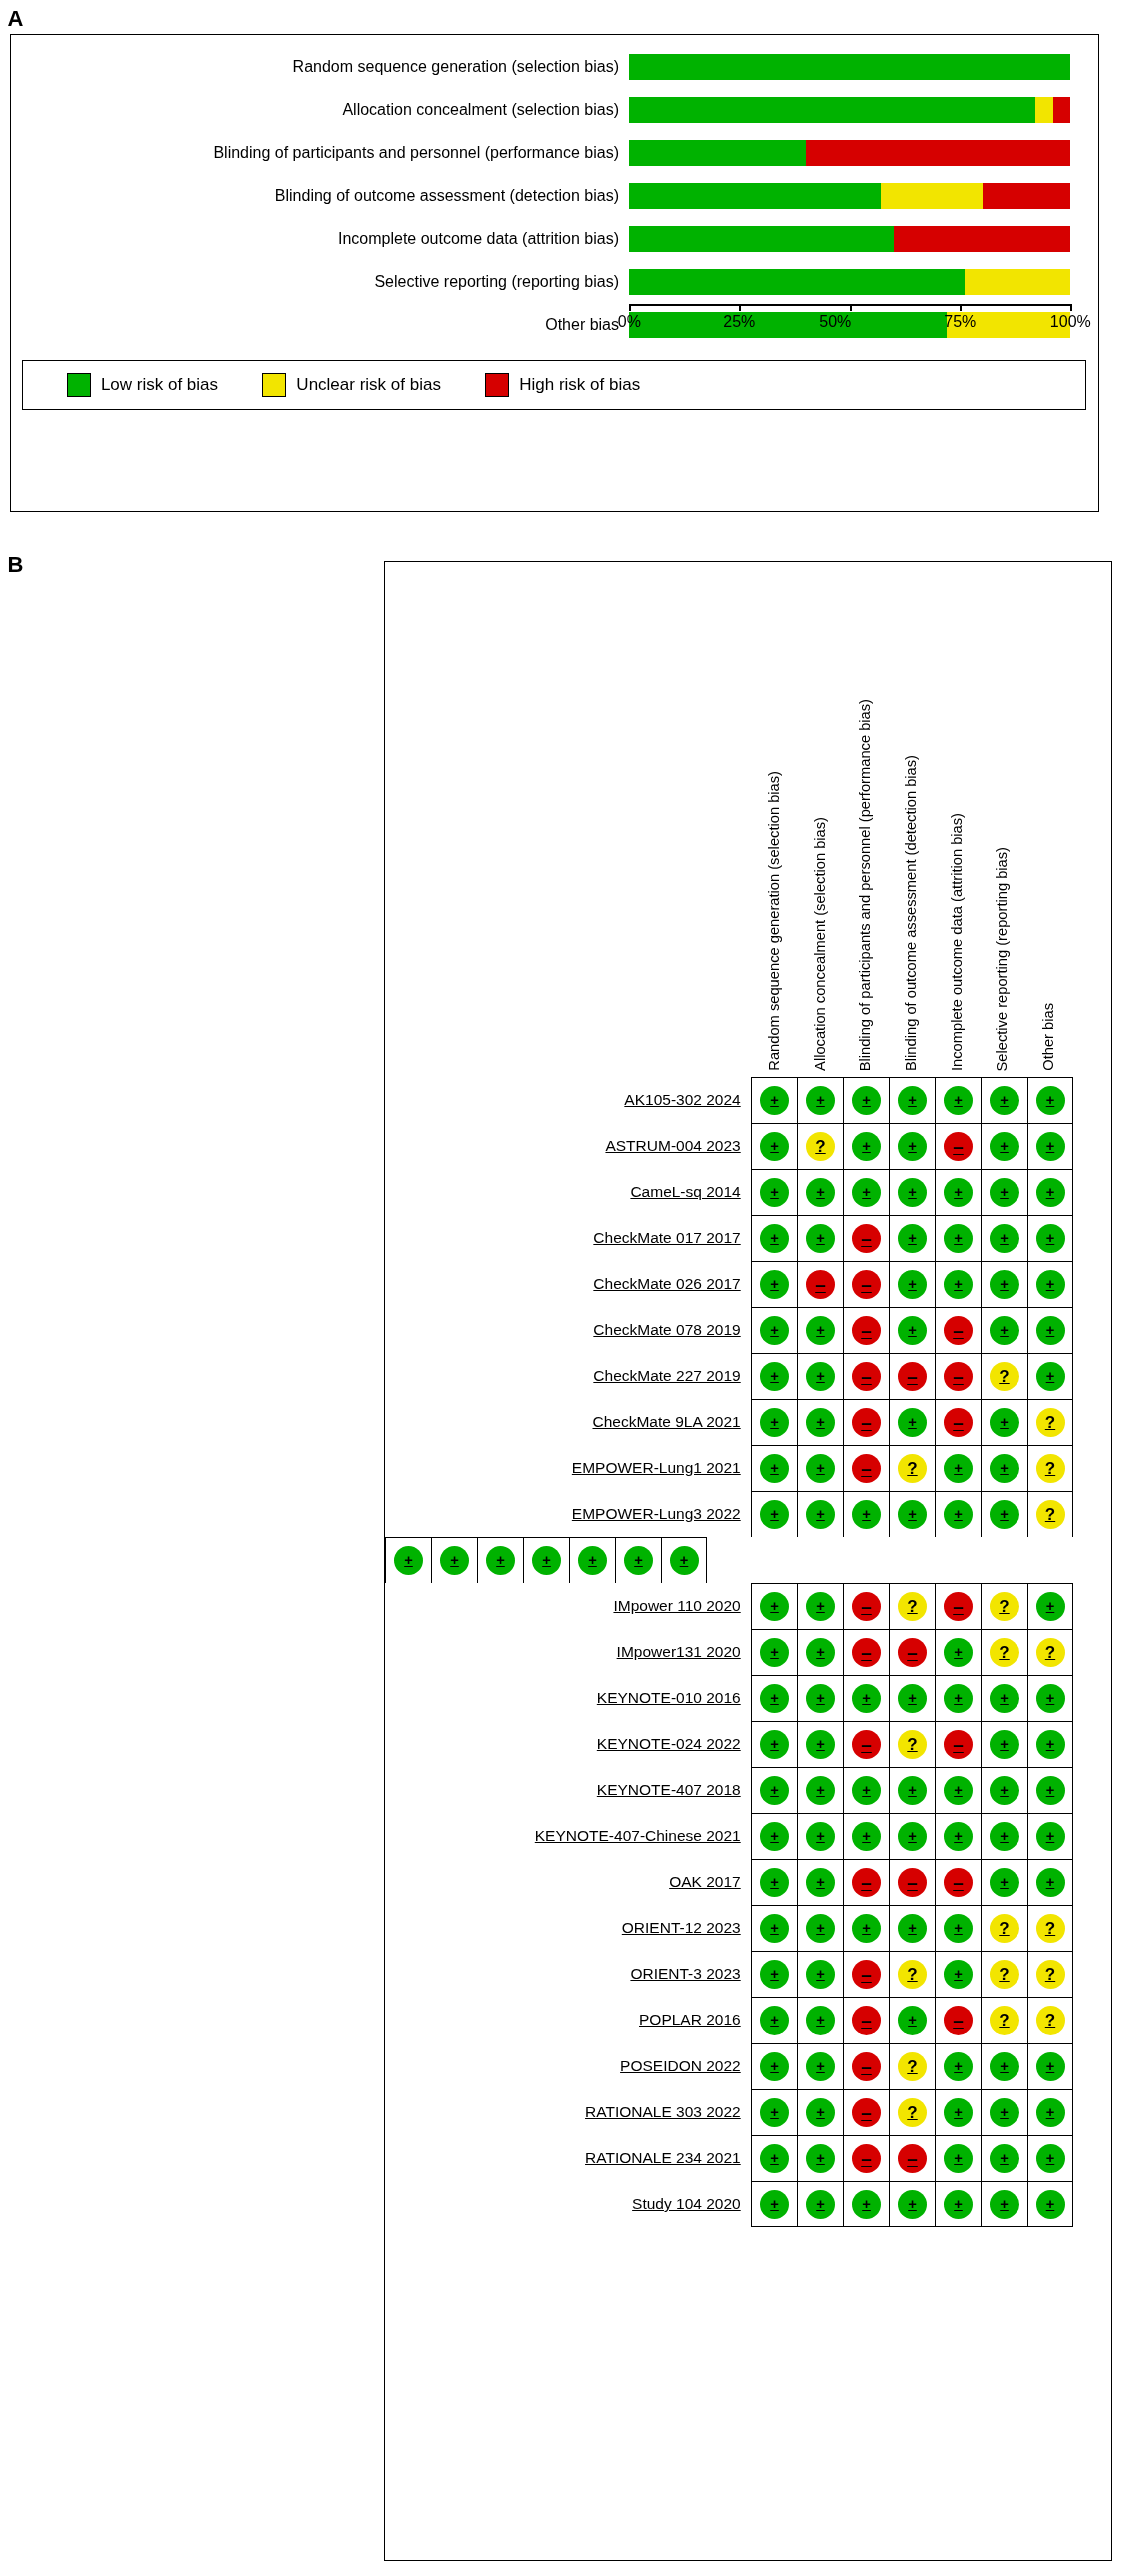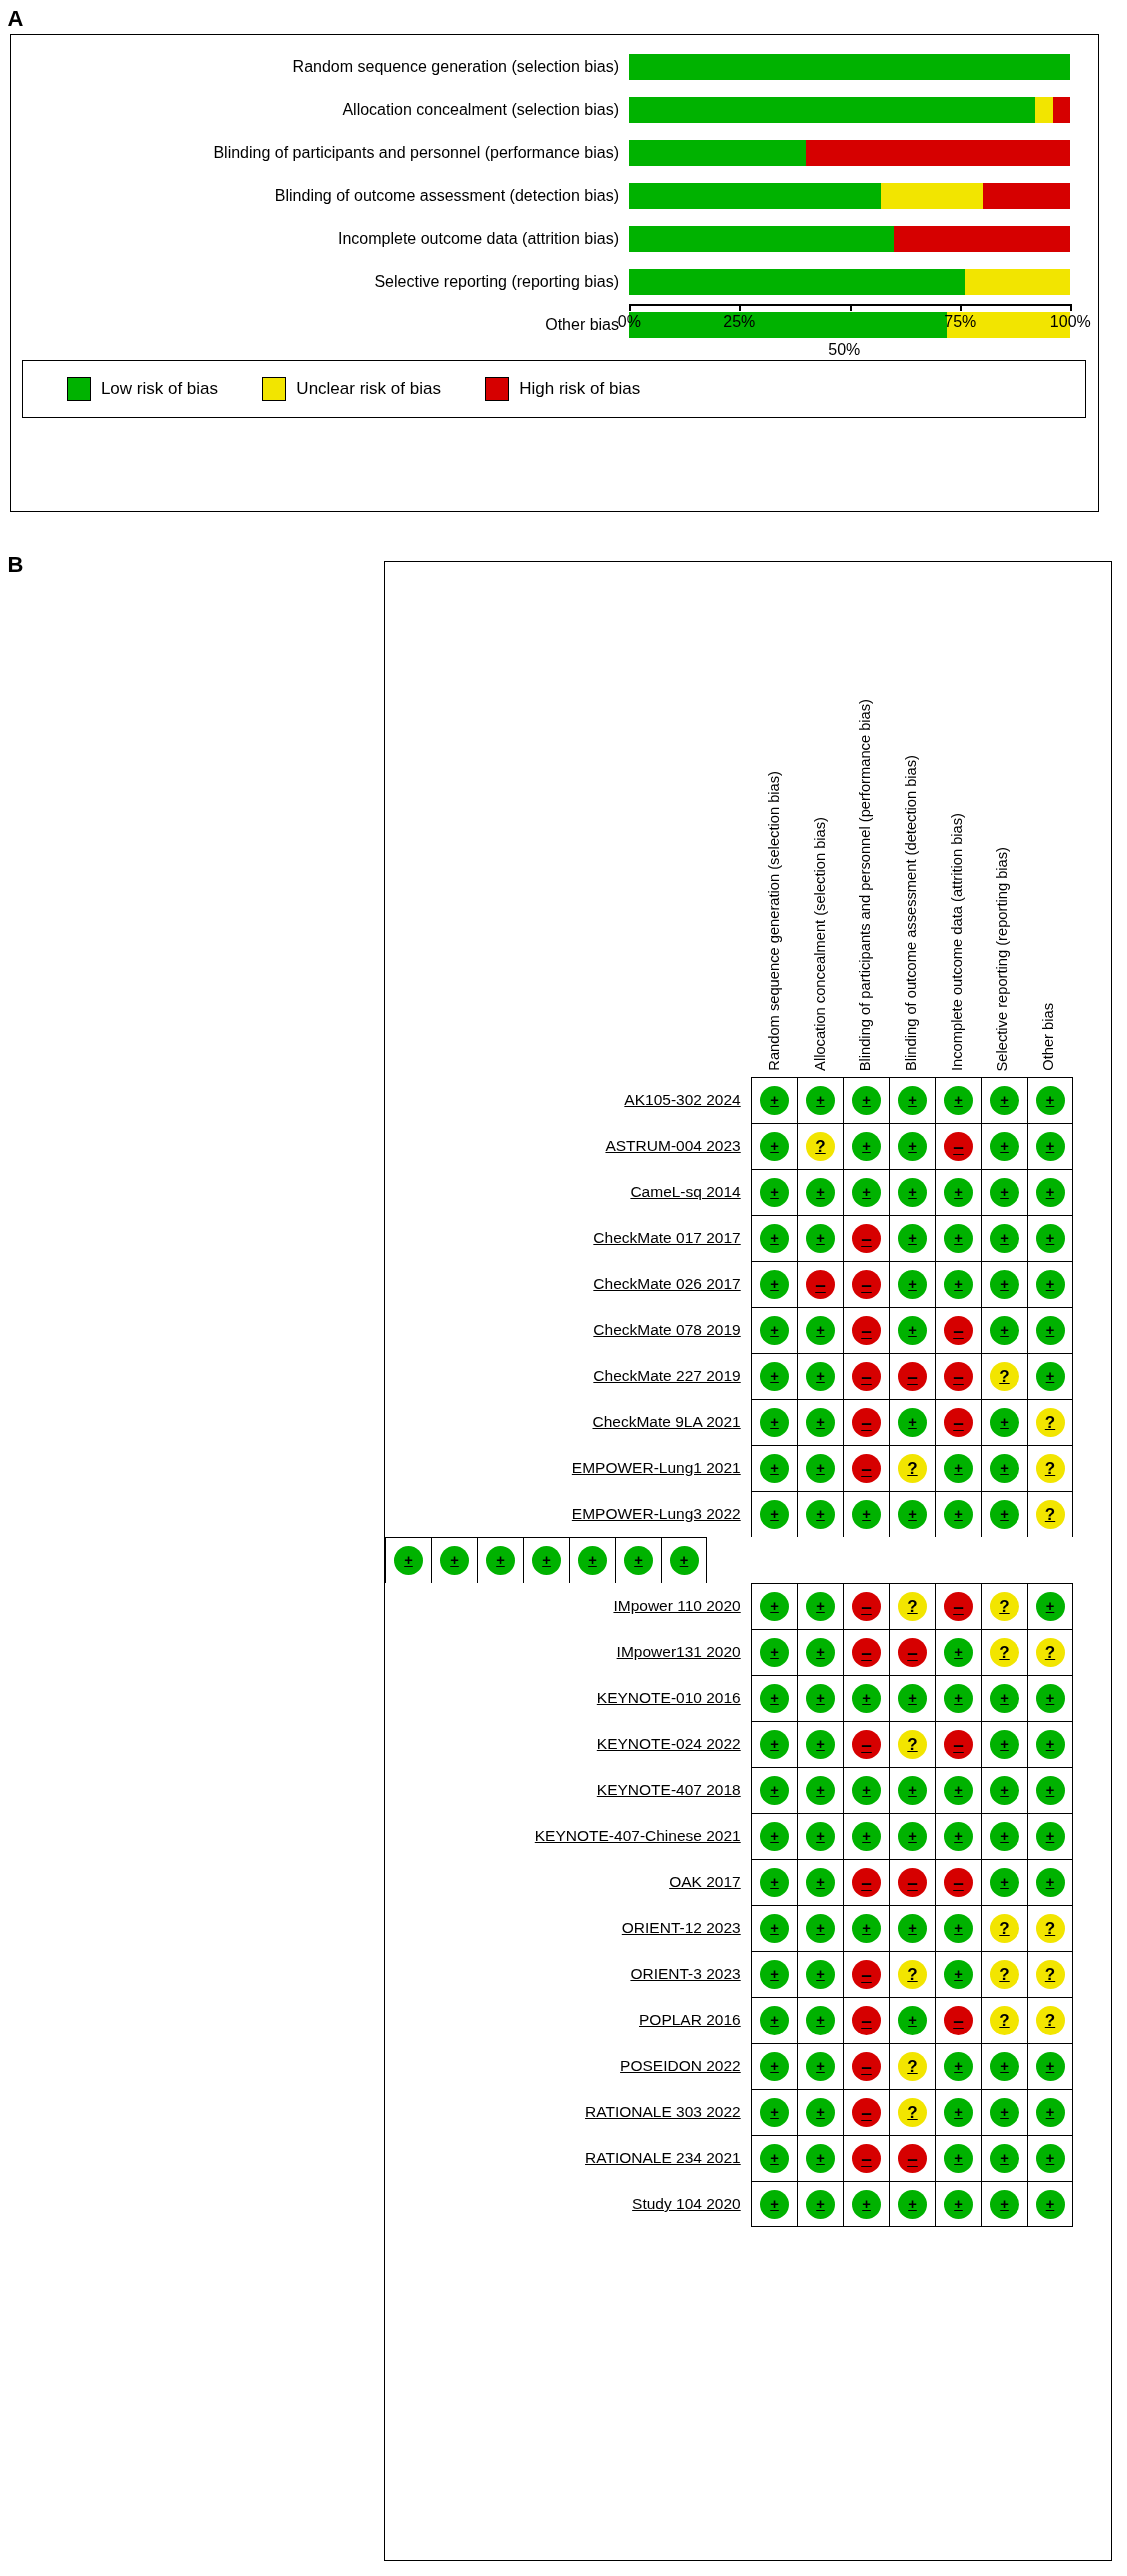--- a/index.html
+++ b/index.html
@@ -20,21 +20,21 @@
   .seg{height:100%;}
   .seg.low{background:#00b200;}
   .seg.unclear{background:#f2e500;}
   .seg.high{background:#d60000;}
 
   .axis{position:absolute;left:618px;top:269px;width:441px;height:34px;}
   .axis .tickline{position:absolute;left:0;top:0;width:441px;height:1.5px;background:#000;}
   .axis .tick{position:absolute;top:0;width:1.5px;height:7.4px;background:#000;}
   .axis .ticklab{position:absolute;top:8.8px;font-size:16px;transform:translateX(-50%);}
 
-  .legendbox{position:absolute;left:10.3px;top:325px;width:1064px;height:58px;border:0.7px solid #000;box-sizing:border-box;display:flex;align-items:center;text-align:right;}
+  .legendbox{position:absolute;left:10.3px;top:325px;width:1064px;height:50px;border:0.7px solid #000;box-sizing:border-box;display:flex;align-items:center;text-align:right;}
   .legitem{display:flex;align-items:center;margin-left:44px;}
   .legitem .sw{width:22px;height:22px;border:0.7px solid #000;margin-right:10.3px;}
   .legitem .lbl{font-size:17px;}
 
   
   #panelB{position:absolute;left:384px;top:561px;width:728px;height:2000px;border:0.7px solid #000;box-sizing:border-box;background:#fff;}
 
   .colheads{position:absolute;left:0;top:0;width:728px;height:515px;}
   .colhead{position:absolute;bottom:5.9px;font-size:14.7px;white-space:nowrap;writing-mode:vertical-rl;transform:rotate(180deg);text-align:left;}
 
@@ -113,21 +113,21 @@
         </div>
       </div>
 
     <div class="axis" id="axis">
       <div class="tickline"></div>
     <div class="tick" style="left: 0px;"></div>
         <div class="ticklab" style="left: 0px;">0%</div>
         <div class="tick" style="left: 110px;"></div>
         <div class="ticklab" style="left: 110px;">25%</div>
         <div class="tick" style="left: 221px;"></div>
-        <div class="ticklab" style="left: 215px; margin-top: 28px;">50%</div>
+        <div class="ticklab" style="left: 206px;">50%</div>
         <div class="tick" style="left: 331px;"></div>
         <div class="ticklab" style="left: 331px;">75%</div>
         <div class="tick" style="left: 441px;"></div>
         <div class="ticklab" style="left: 441px;">100%</div>
       </div>
 
     <div class="legendbox" id="legendbox">
         <div class="legitem">
           <span class="sw" style="background: rgb(0, 178, 0);"></span>
           <span class="lbl">Low risk of bias</span>

